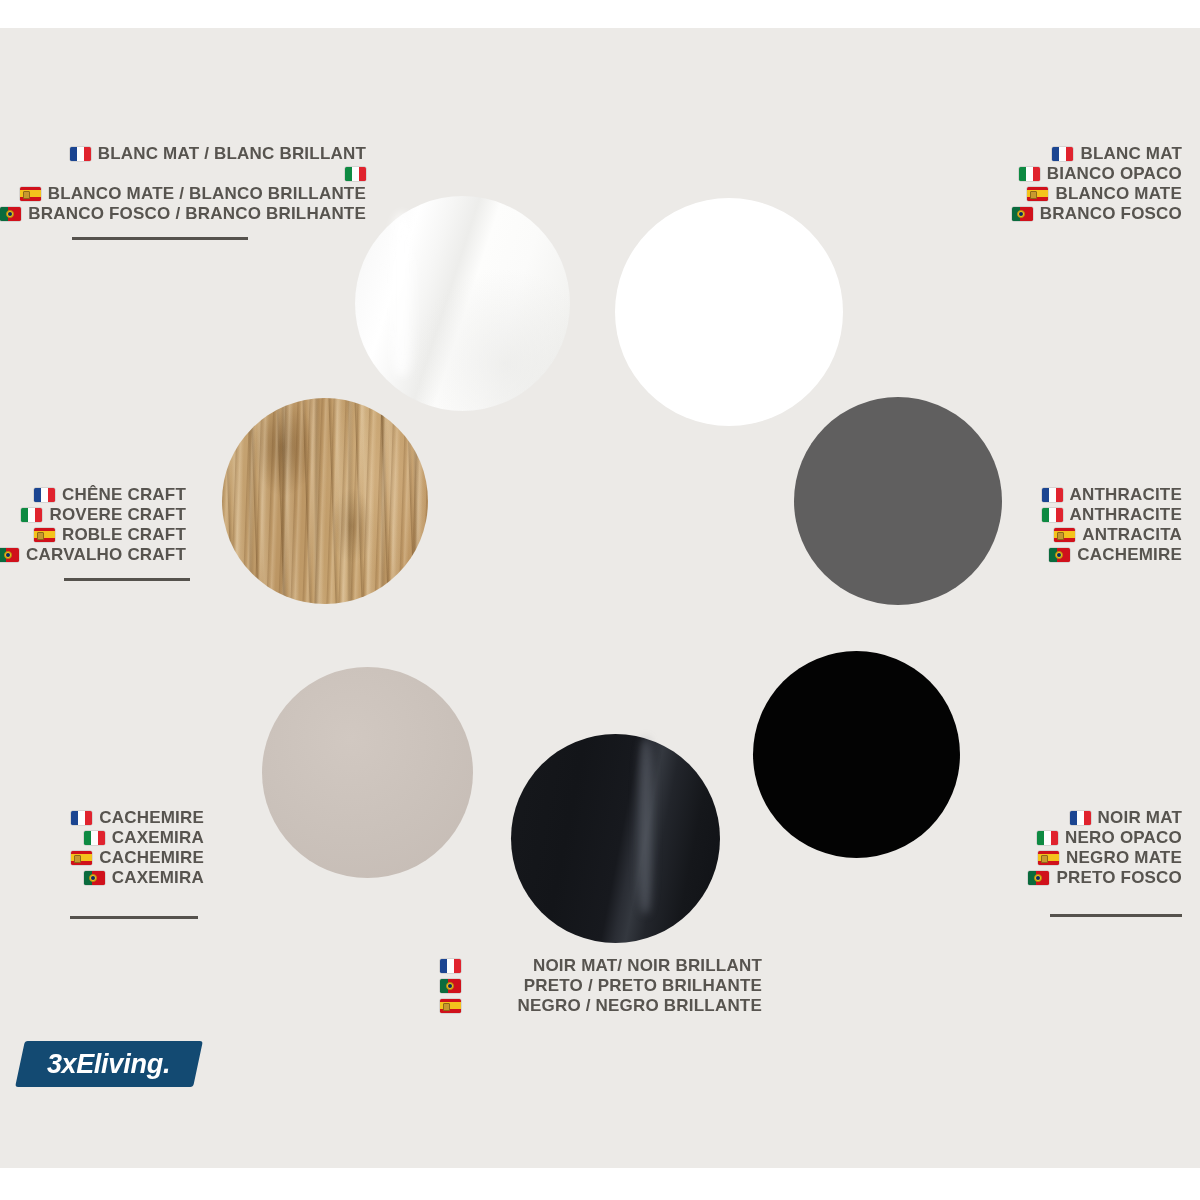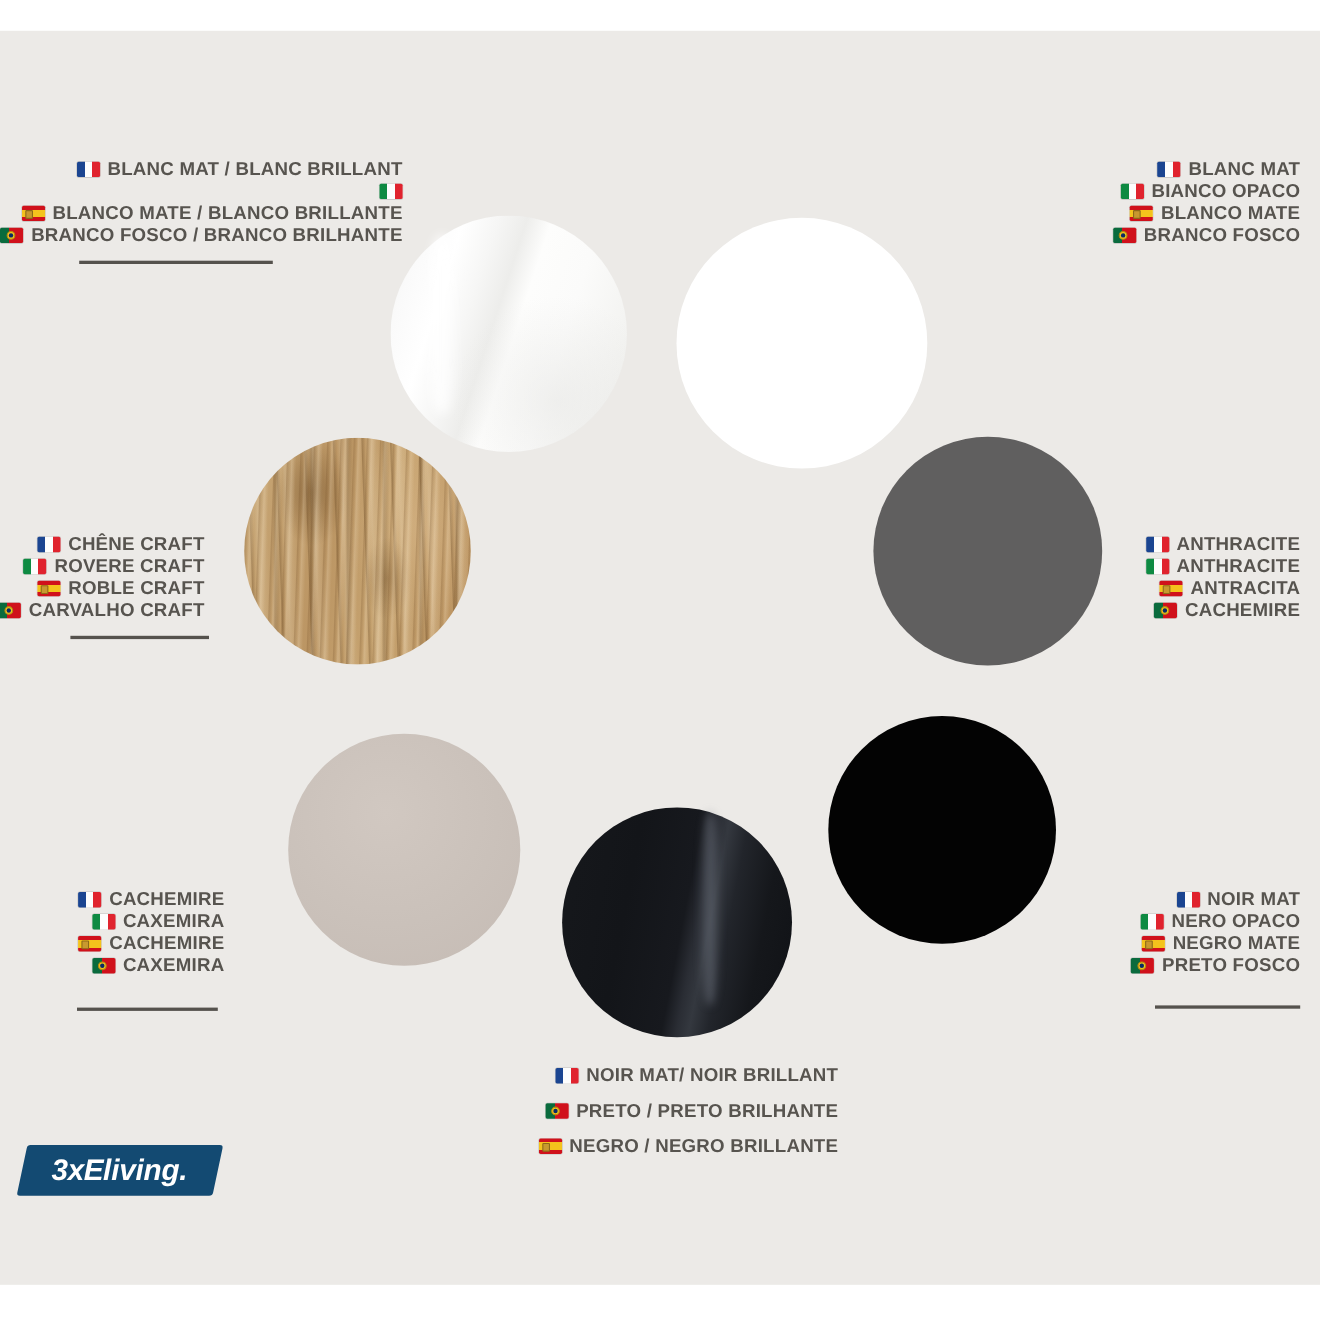--- a/index.html
+++ b/index.html
@@ -16,21 +16,21 @@
     background:#eceae7;
   }
 
   
   .block{position:absolute;}
   .row{
     display:flex; align-items:center; gap:7px;
     height:20px; line-height:20px; white-space:nowrap;
   }
   .block.right .row{ justify-content:flex-end; }
-  .block.center .row{ justify-content:flex-end;margin-top:12px; }
+  .block.center .row{ justify-content:space-between; }
   .txt{
     font-size:17px; font-weight:700; letter-spacing:.2px;
     color:#57544f;
   }
   .rule{
     height:3px; background:#55524d; margin-top:13px;
   }
 
   
   .flag{

